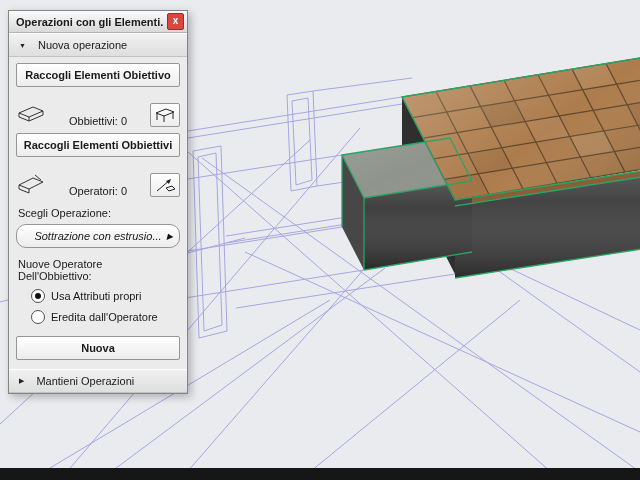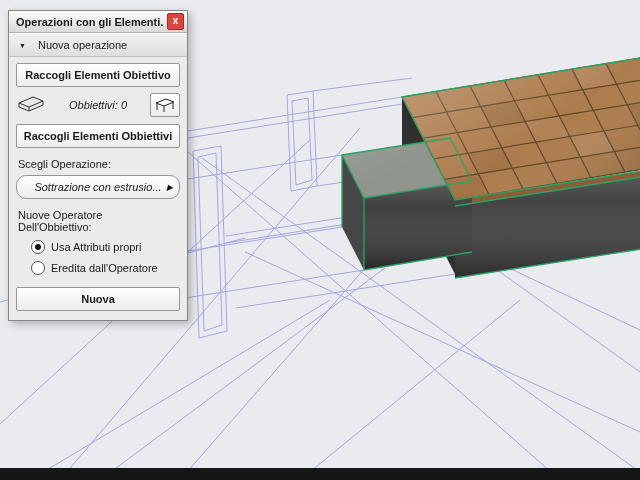--- a/index.html
+++ b/index.html
@@ -18,21 +18,21 @@
   .close-btn{width:15px;height:15px;background:#d84840;border:1px solid #9e2d27;
     color:#fff;font-size:10px;line-height:13px;text-align:center;border-radius:2px;
     font-weight:bold;cursor:default;}
   .section-header{height:22px;display:flex;align-items:center;gap:12px;padding:0 10px;
     background:linear-gradient(#f1f1f1,#dedede);border-top:1px solid #fff;
     border-bottom:1px solid #c2c2c2;cursor:default;}
   .tri{font-size:7px;color:#222;}
   .btn{margin:6px 7px 0;height:22px;display:flex;align-items:center;justify-content:center;
     background:linear-gradient(#ffffff,#ececec);border:1px solid #969696;border-radius:2px;
     cursor:default;white-space:nowrap;font-weight:bold;}
-  .counter-row{display:flex;align-items:center;margin:5px 7px 0;height:26px;font-style:italic;}
+  .counter-row{display:flex;align-items:flex-end;margin:14px 7px 0;height:26px;}
   .big-icon{width:30px;height:24px;flex:0 0 auto;}
   .counter-label{flex:1;text-align:center;}
   .mini-btn{width:28px;height:22px;background:linear-gradient(#ffffff,#ececec);
     border:1px solid #969696;border-radius:2px;display:flex;align-items:center;
     justify-content:center;flex:0 0 auto;cursor:default;}
   .field-label{margin:10px 9px 0;text-align:left;}
   .dropdown{margin:5px 7px 0;height:22px;position:relative;display:flex;align-items:center;
     justify-content:center;background:linear-gradient(#ffffff,#ececec);
     border:1px solid #969696;border-radius:10px;cursor:default;white-space:nowrap;font-style:italic;}
   .dropdown .tri-right{position:absolute;right:6px;font-size:8px;color:#111;}
@@ -188,20 +188,39 @@
             <line x1="20" y1="7" x2="20" y2="13"></line>
           </g>
         </svg>
       </span>
     </div>
 
     <div class="btn">
       <span>Raccogli Elementi Obbiettivi</span>
     </div>
 
+    <div class="counter-row">
+      <svg class="big-icon" viewBox="0 0 30 24">
+        <g fill="none" stroke="#333" stroke-width="1">
+          <polygon points="3,12 17,5 27,9 13,16"></polygon>
+          <polyline points="3,12 3,16 13,20 13,16"></polyline>
+          <line x1="19" y1="2" x2="25" y2="7"></line>
+        </g>
+      </svg>
+      <span class="counter-label">Operatori: 0</span>
+      <span class="mini-btn">
+        <svg width="24" height="18" viewBox="0 0 24 18">
+          <g fill="none" stroke="#222" stroke-width="1">
+            <line x1="4" y1="15" x2="17" y2="4"></line>
+            <polygon points="18,3 13,5 16,8" fill="#222" stroke="none"></polygon>
+            <polygon points="13,12 19,10 22,13 16,15"></polygon>
+          </g>
+        </svg>
+      </span>
+    </div>
 
     <div class="field-label">Scegli Operazione:</div>
 
     <div class="dropdown">
       <span>Sottrazione con estrusio...</span>
       <span class="tri-right">▶</span>
     </div>
 
     <div class="field-label">Nuove Operatore Dell'Obbiettivo:</div>
 
@@ -212,15 +231,19 @@
 
     <div class="radio-row">
       <span class="radio-circle"></span>
       <span>Eredita dall'Operatore</span>
     </div>
 
     <div class="btn esegui">
       <span>Nuova</span>
     </div>
 
+    <div class="section-header">
+      <span class="tri">▶</span>
+      <span>Mantieni Operazioni</span>
+    </div>
 
   </div>
 </div>
 
 </body></html>

